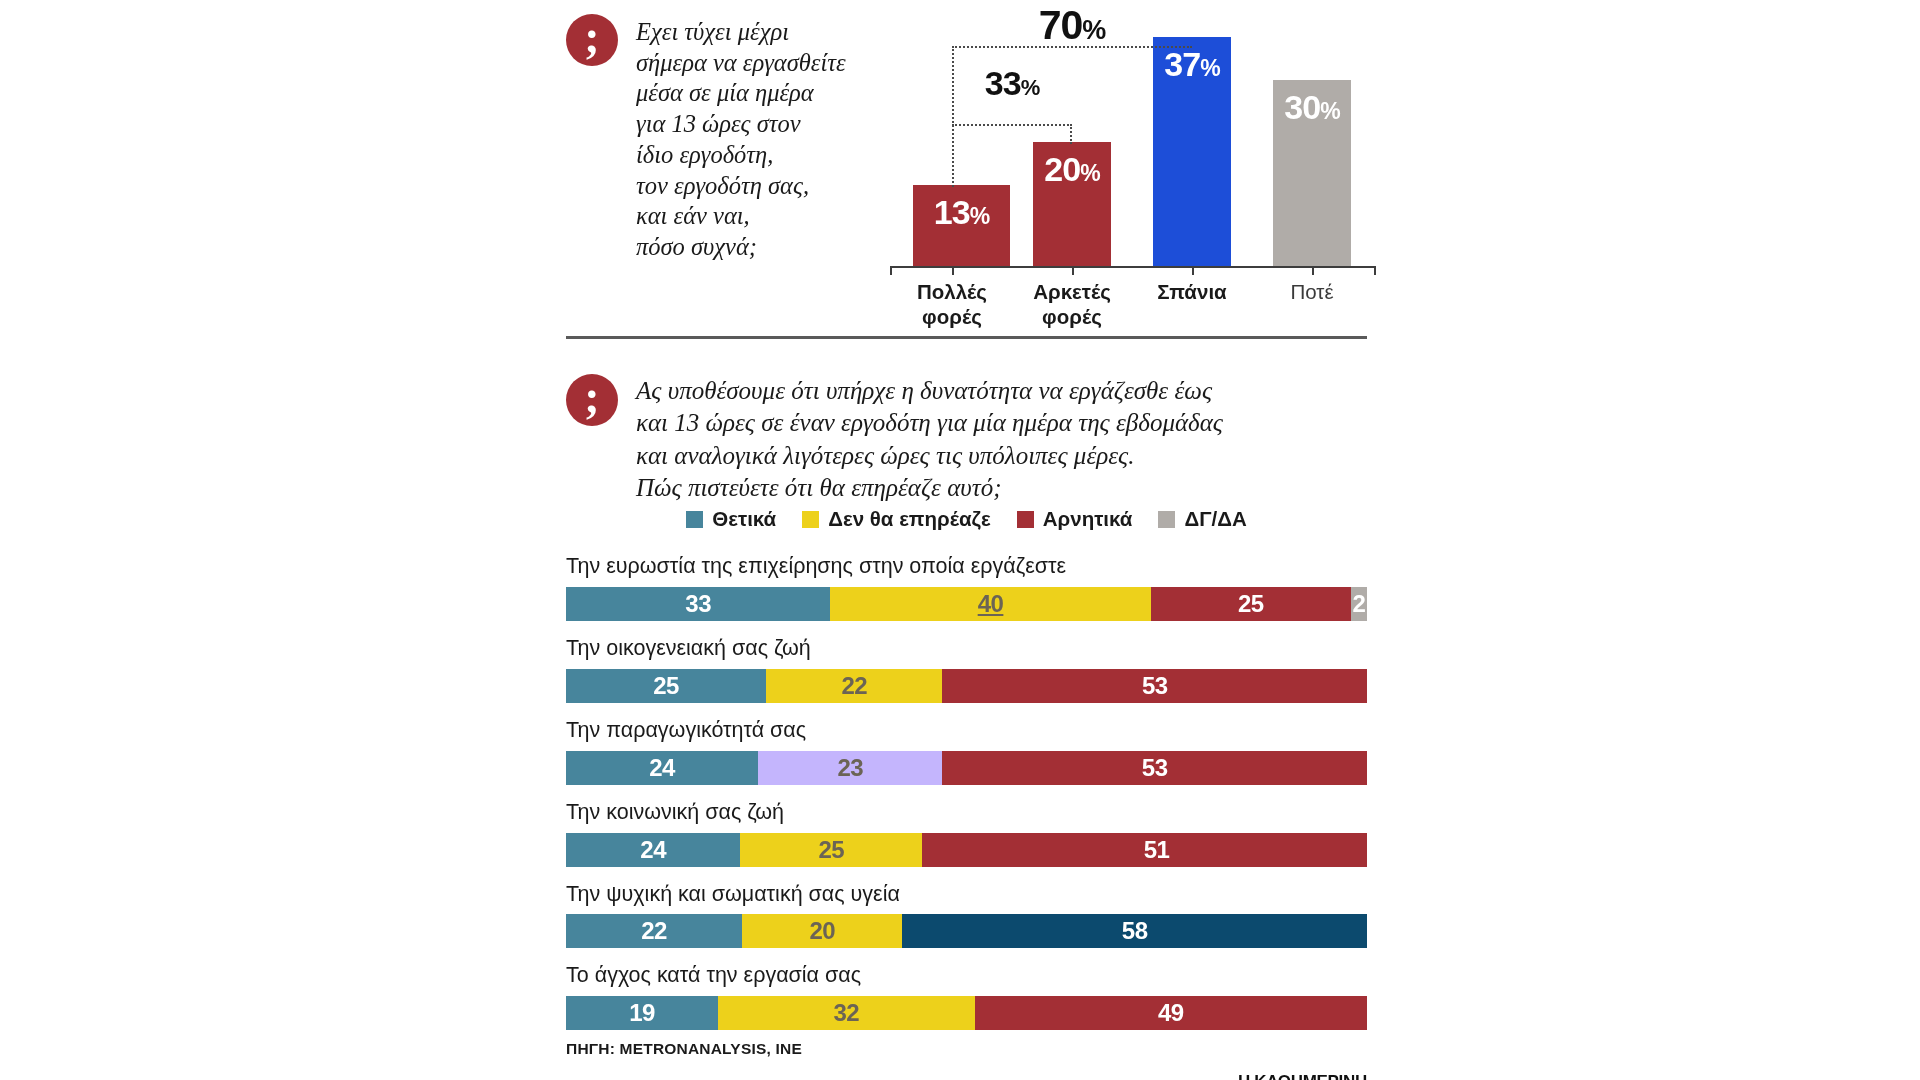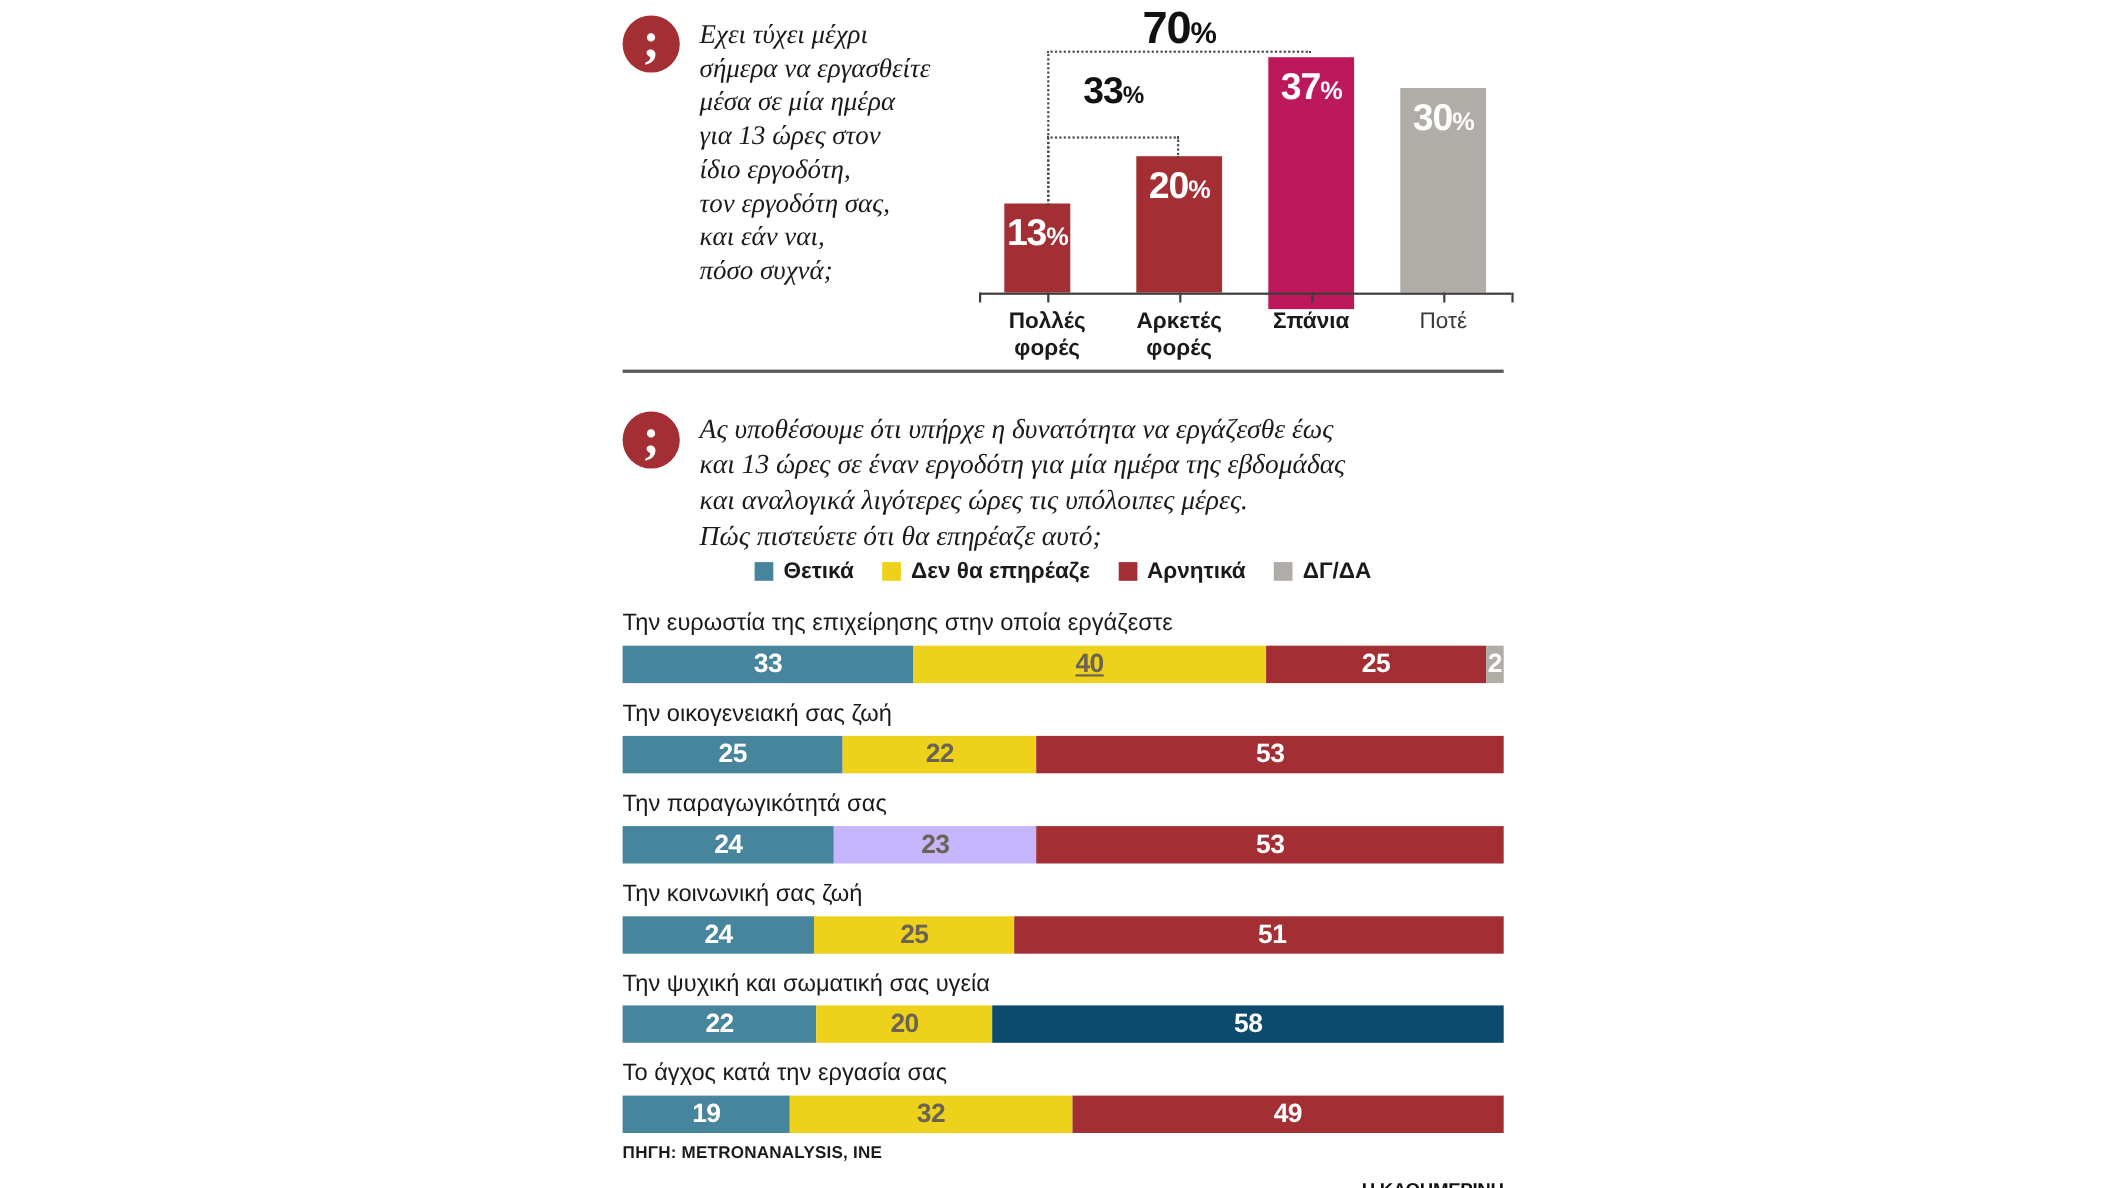--- a/index.html
+++ b/index.html
@@ -114,32 +114,32 @@
 μέσα σε μία ημέρα
 για 13 ώρες στον
 ίδιο εργοδότη,
 τον εργοδότη σας,
 και εάν ναι,
 πόσο συχνά;</div>
     </div>
 
     <div id="topchart">
       <div class="tc-plot" id="tcplot">
-          <div class="tc-bar" style="left: 21px; width: 60px; height: 81px;">
+          <div class="tc-bar" style="left: 21px; width: 97px; height: 81px;">
             <div class="fill" style="background: rgb(163, 47, 53);">
               <div class="val">13<i>%</i></div>
             </div>
           </div>
           <div class="tc-bar" style="left: 141px; width: 78px; height: 124px;">
             <div class="fill" style="background: rgb(163, 47, 53);">
               <div class="val">20<i>%</i></div>
             </div>
           </div>
           <div class="tc-bar" style="left: 261px; width: 78px; height: 229px;">
-            <div class="fill" style="background: #be185d; margin-top: 15px;">
+            <div class="fill" style="background: #1d4ed8;">
               <div class="val">37<i>%</i></div>
             </div>
           </div>
           <div class="tc-bar" style="left: 381px; width: 78px; height: 186px;">
             <div class="fill" style="background: rgb(176, 172, 168);">
               <div class="val">30<i>%</i></div>
             </div>
           </div>
         </div>
       <div class="tc-axis"></div>

